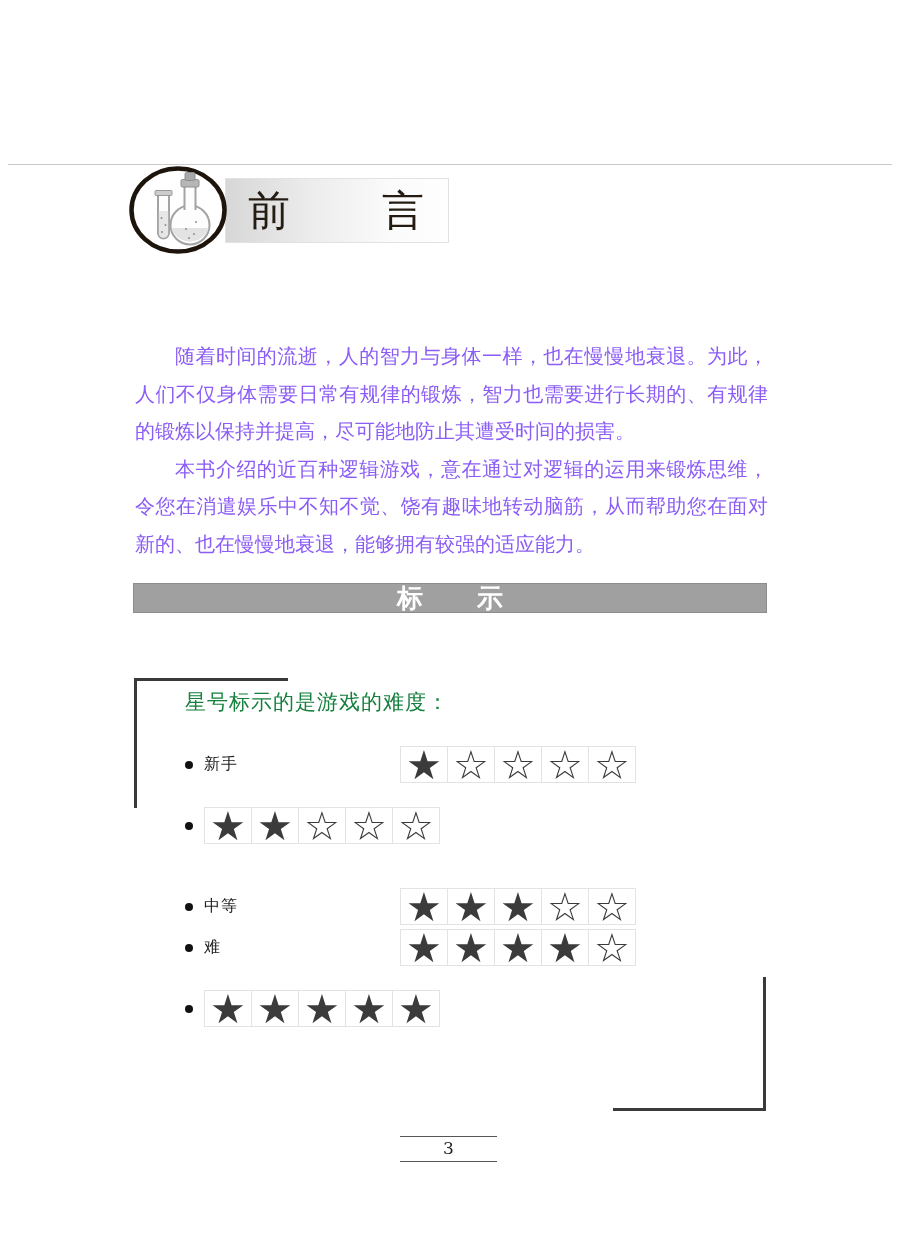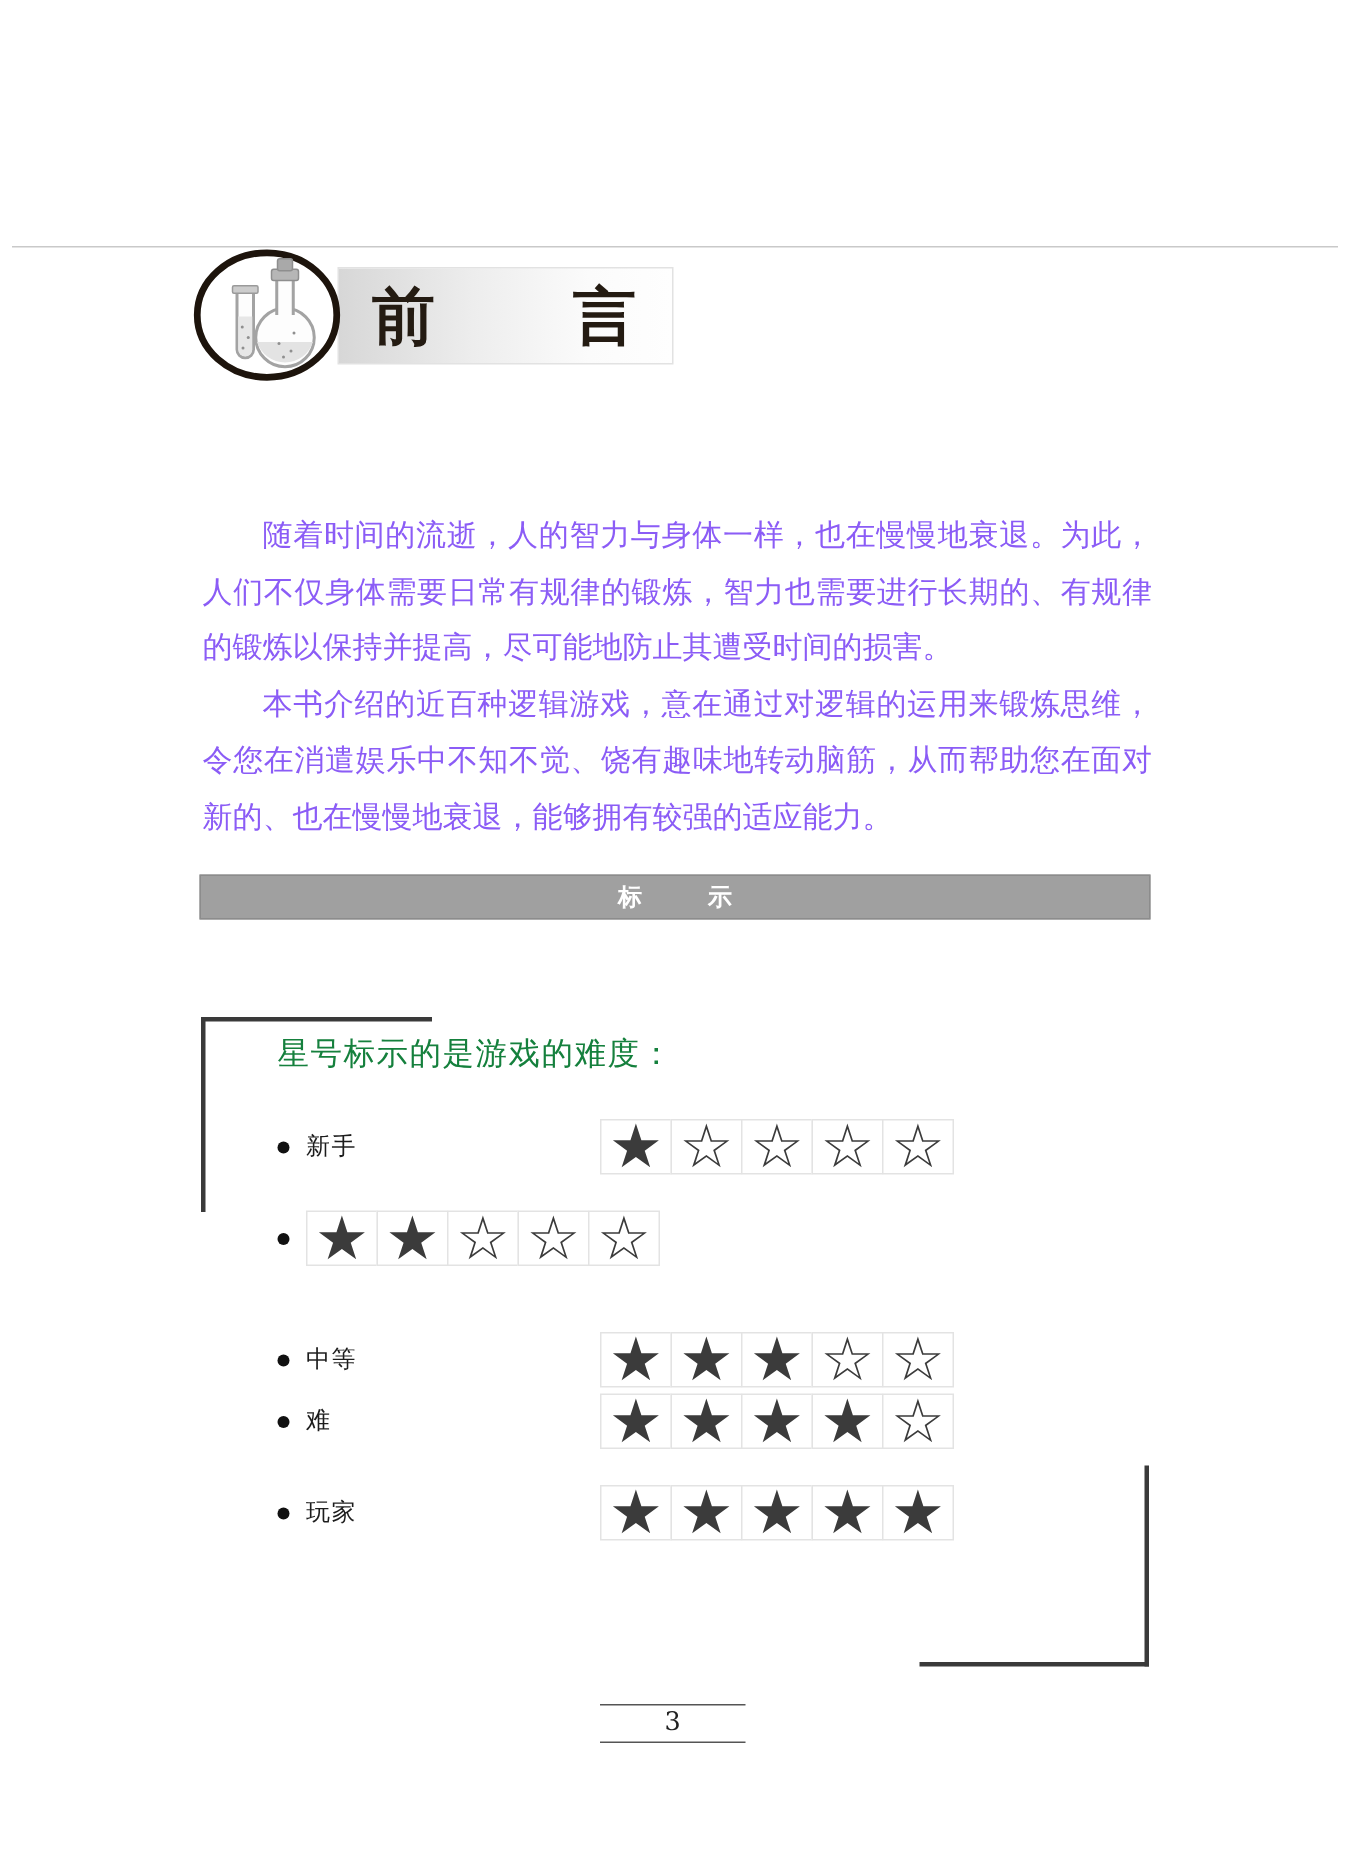--- a/index.html
+++ b/index.html
@@ -19,21 +19,21 @@
   .title-box{
     position:absolute;left:225px;top:178px;width:224px;height:65px;
     background:linear-gradient(90deg,#d7d7d7 0%,#ededed 40%,#fbfbfb 75%,#fefefe 100%);
     border:1px solid #e2e2e2;
     box-sizing:border-box;
   }
   .title-text{
     display:block;
     padding-left:22px;
     font-family:"DejaVu Sans","Liberation Sans",sans-serif;
-    font-weight:bold;
+    font-weight:normal;
     font-size:42px;
     letter-spacing:25px;
     line-height:63px;
     color:#241b12;
     white-space:nowrap;
   }
   .header-icon{
     position:absolute;left:128px;top:166px;width:100px;height:88px;
   }
   
@@ -48,21 +48,21 @@
   .banner{
     position:absolute;left:133px;top:583px;width:634px;height:30px;
     background:var(--banner-bg,#a0a0a0);
     border:1px solid #8c8c8c;
     box-sizing:border-box;
     display:flex;align-items:center;justify-content:center;
   }
   .banner-text{
     font-family:Liberation Mono, monospace;
     font-weight:bold;
-    font-size:16px;
+    font-size:26px;
     letter-spacing:14px;
     padding-left:14px; 
     color:var(--banner-fg,#ffffff);
   }
   
   .bracket{position:absolute;background:#3a3a3a;}
   .br-tl-h{left:134px;top:678px;width:154px;height:3px;}
   .br-tl-v{left:134px;top:678px;width:3px;height:130px;}
   .br-br-v{left:763px;top:977px;width:3px;height:134px;}
   .br-br-h{left:613px;top:1108px;width:153px;height:3px;}
@@ -198,21 +198,20 @@
         <span class="star-cell">★</span>
         <span class="star-cell">★</span>
         <span class="star-cell">★</span>
         <span class="star-cell">★</span>
         <span class="star-cell">☆</span>
       </div>
   </div>
 
   <div class="legend-row" style="top:990px">
     <span class="bullet"></span>
-    <span class="legend-label">玩家</span>
     <div class="stars">
         <span class="star-cell">★</span>
         <span class="star-cell">★</span>
         <span class="star-cell">★</span>
         <span class="star-cell">★</span>
         <span class="star-cell">★</span>
       </div>
   </div>
 
   <div class="footer-rule fr-top"></div>

